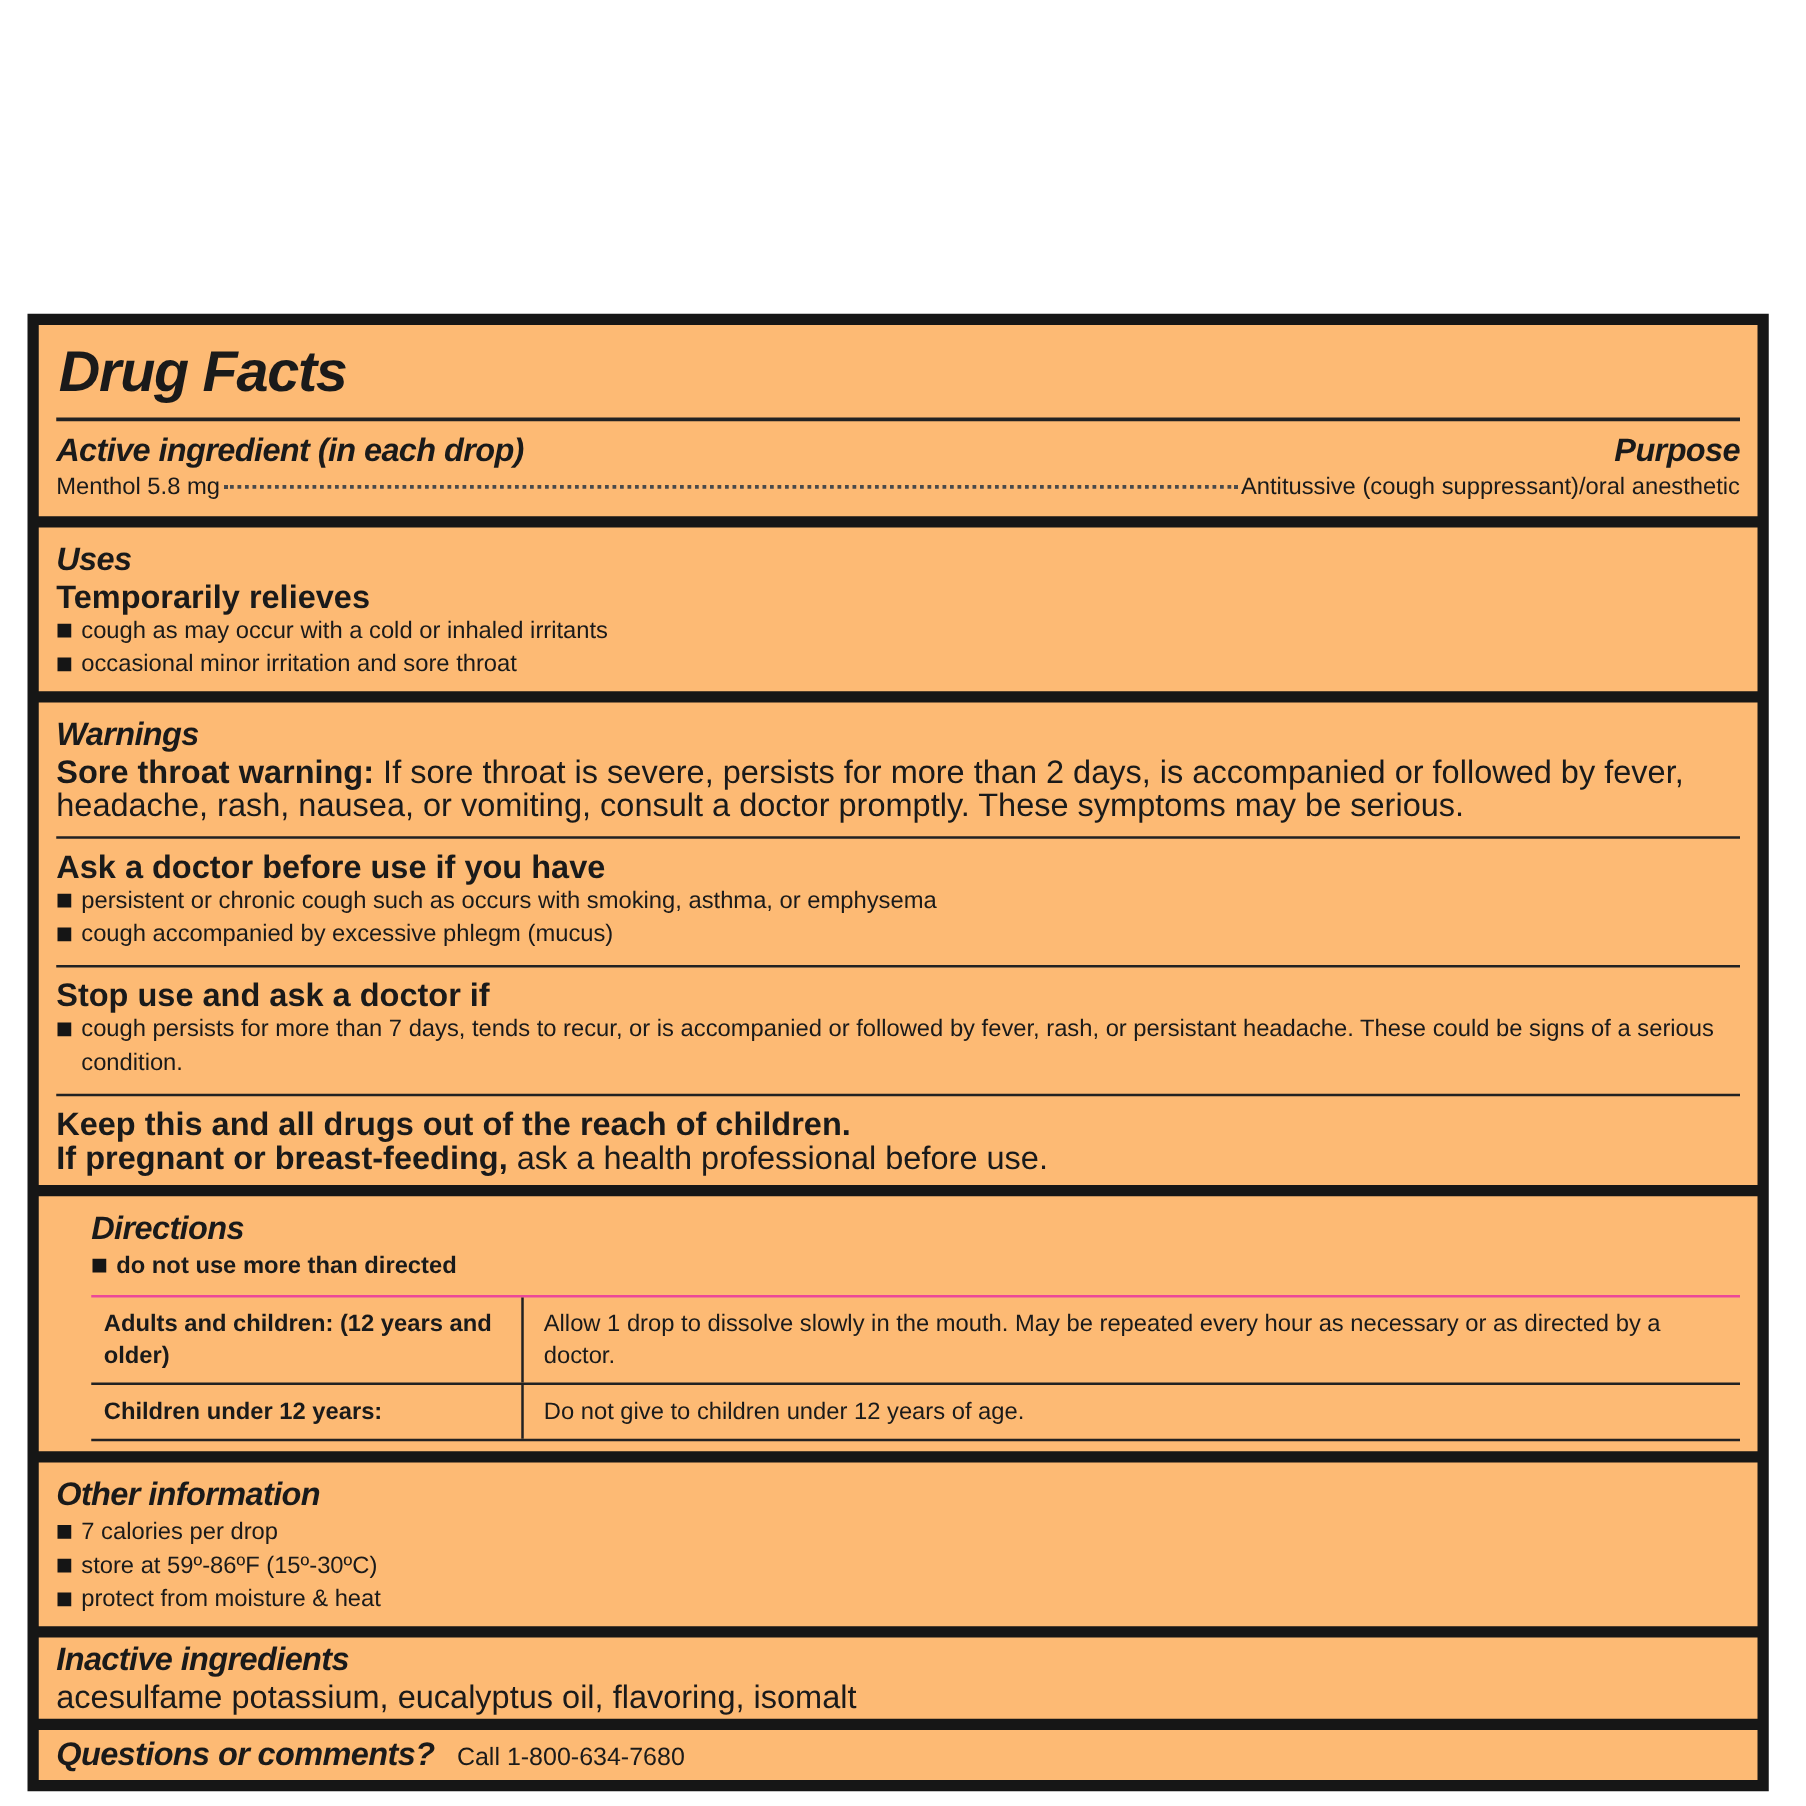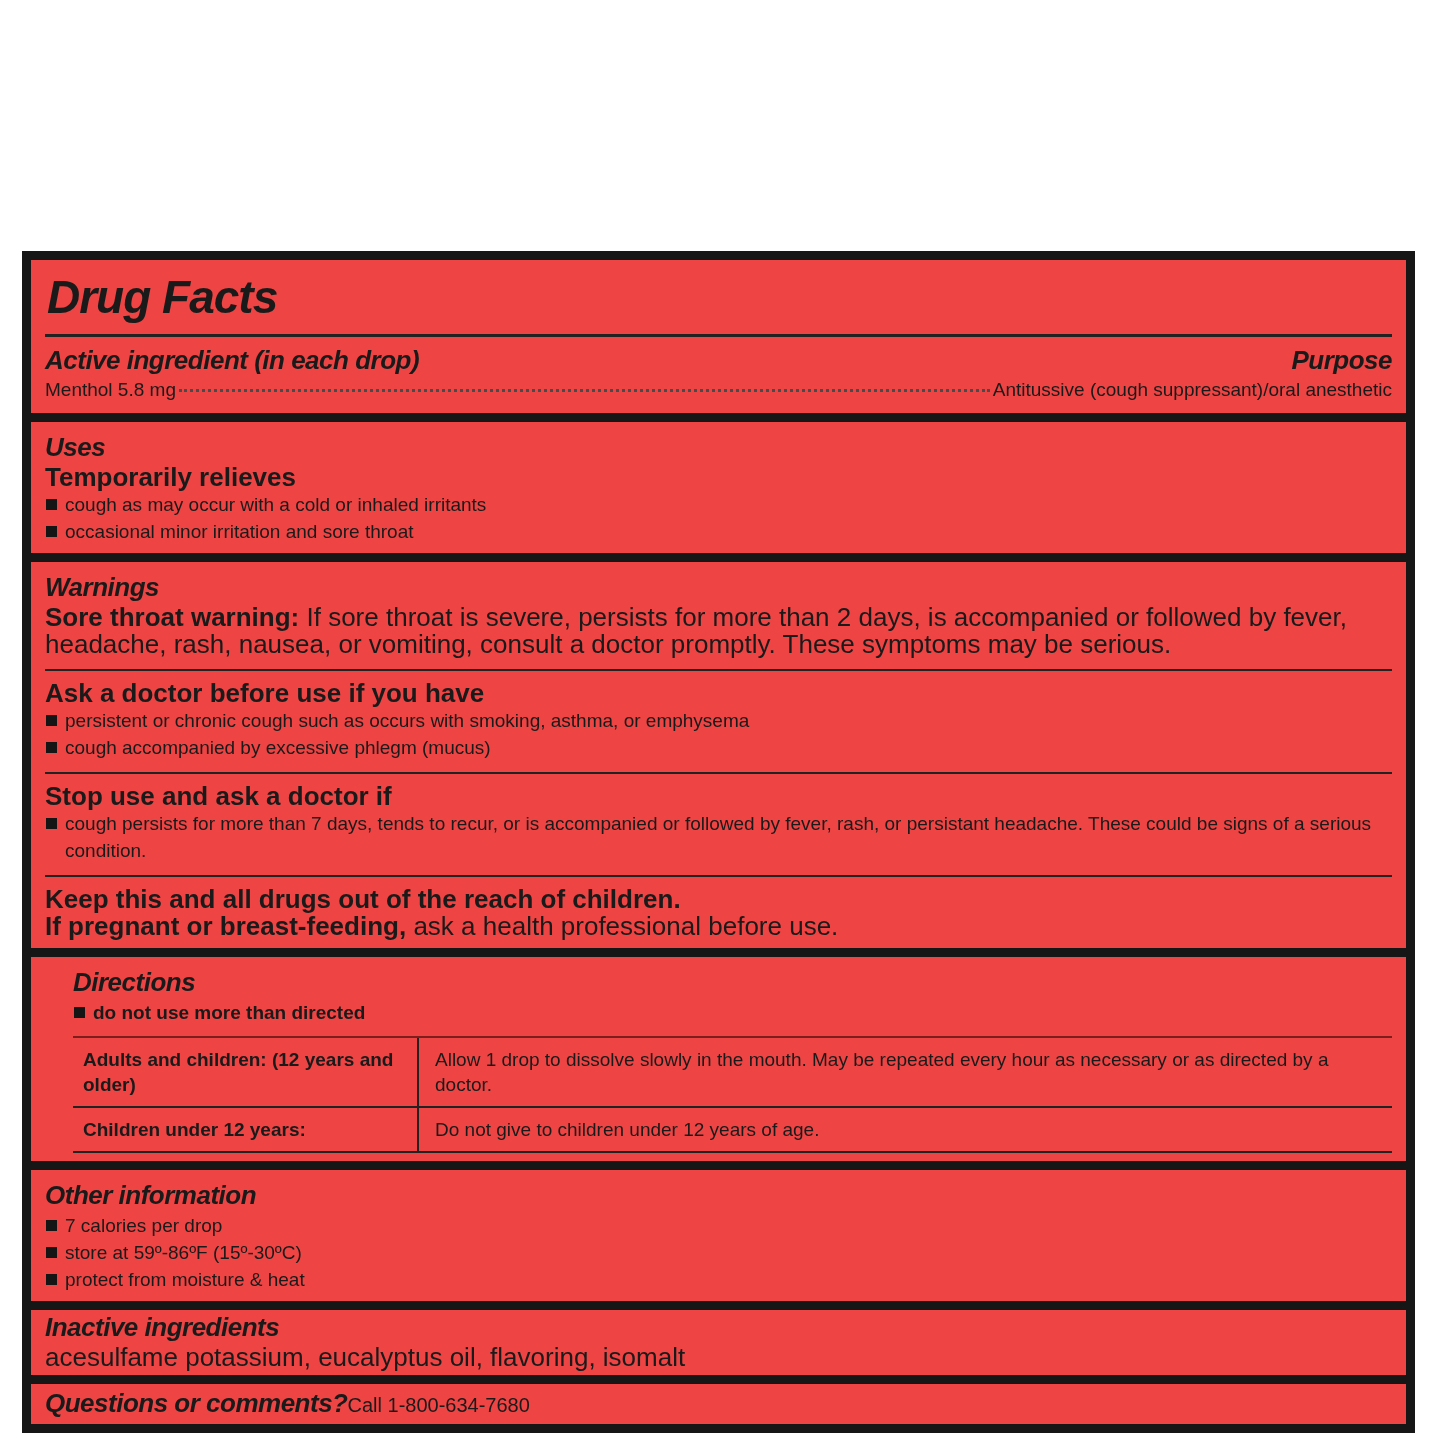--- a/index.html
+++ b/index.html
@@ -14,21 +14,21 @@
     position: absolute;
     left: 22px; top: 251px;
     width: 1393px;
     background: #161616;
     padding: 9px;
     display: flex;
     flex-direction: column;
     gap: 9px;
   }
   .panel {
-    background: #ef4444;
+    background: #fdba74;
     padding: 6px 14px 8px 14px;
     overflow: hidden;
   }
   .title {
     font-size: 46px;
     font-weight: bold;
     font-style: italic;
     letter-spacing: -1px;
     padding: 4px 0 10px 2px;
   }
@@ -77,40 +77,41 @@
   
   .panel-header     { min-height: 130px; }
   .panel-uses       { min-height: 115px; padding-top: 8px; }
   .panel-warnings   { min-height: 324px; padding-top: 8px; }
   .panel-directions { min-height: 156px; padding-top: 8px; padding-left: 42px; }
   .panel-other      { min-height: 121px; padding-top: 8px; }
   .panel-inactive   { min-height: 63px;  padding-top: 0; padding-bottom: 4px; }
   .panel-questions  { min-height: 38px;  padding-top: 2px; padding-bottom: 4px; }
   .dir-table {
     margin-top: 10px;
-    border-top: 2px solid #7f1d1d;
+    border-top: 2px solid #ec4899;
     border-bottom: 2px solid #222;
   }
   .dir-row { display: grid; grid-template-columns: 346px 1fr; }
   .dir-row + .dir-row { border-top: 2px solid #222; }
   .dir-cell-left {
     padding: 9px 12px 9px 10px;
     font-weight: bold;
     font-size: 19px;
     line-height: 25px;
     border-right: 2px solid #222;
   }
   .dir-cell-right {
     padding: 9px 12px 9px 16px;
     font-size: 19px;
     line-height: 25px;
   }
   .questions-row {
     display: flex;
     align-items: baseline;
+    gap: 18px;
   }
   .questions-row .call { font-size: 20px; }
 </style>
 </head>
 <body>
 
 <div class="drug-facts-label">
 
   <section class="panel panel-header">
     <h1 class="title">Drug Facts</h1>

